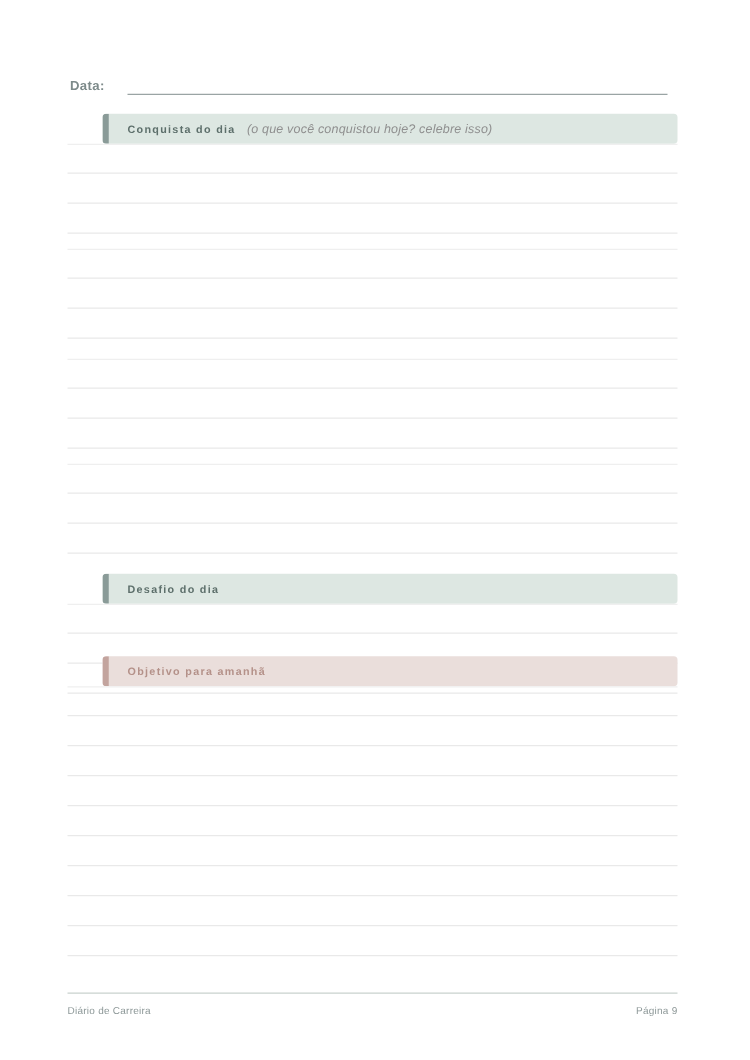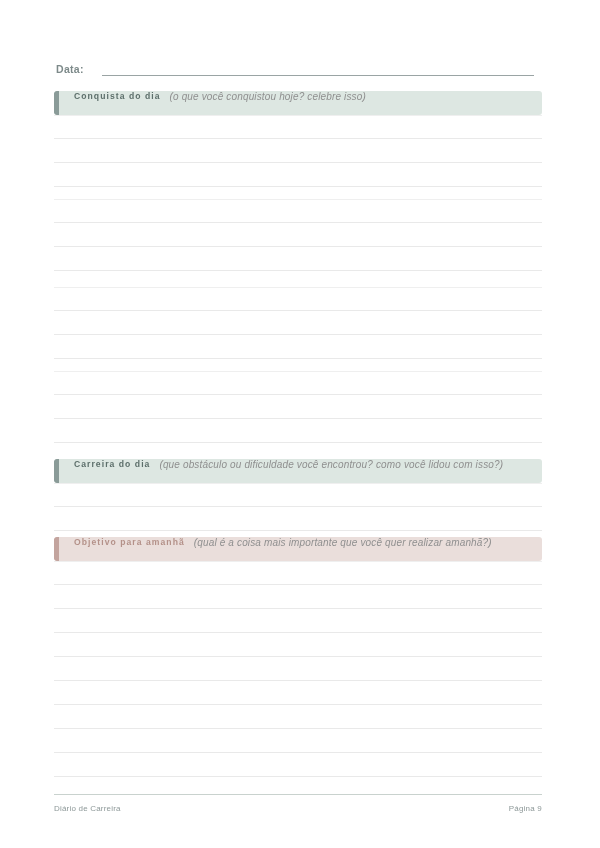--- a/index.html
+++ b/index.html
@@ -55,23 +55,25 @@
     position: absolute;
     left: 54px;
     width: 488px;
   }
 
   .section-header {
     position: relative;
     height: 24px;
     border-radius: 3px;
     display: flex;
+    align-items: center;
     box-sizing: border-box;
     padding-left: 20px;
     overflow: hidden;
+    margin-left: 28px;
   }
   .section-header .accent {
     position: absolute;
     left: 0;
     top: 0;
     bottom: 0;
     width: 5px;
     border-radius: 2px 0 0 2px;
   }
   .section-title {
@@ -171,34 +173,32 @@
       <div class="section sec-pink" style="top: 371px;">
         <div class="lines">
           <div class="rule"></div>
           <div class="rule"></div>
           <div class="rule"></div>
         </div>
       </div>
       <div class="section sec-green" style="top: 459px;">
         <div class="section-header">
           <span class="accent"></span>
-          <span class="section-title">Carreira do dia</span>
-          <span class="section-hint">(que obstáculo ou dificuldade você encontrou? como você lidou com isso?)</span>
-        </div>
-        <div class="lines">
-          <div class="rule"></div>
-          <div class="rule"></div>
-          <div class="rule"></div>
-        </div>
-      </div>
-      <div class="section sec-pink" style="top: 537px;">
+          <span class="section-title">Desafio do dia</span>
+        </div>
+        <div class="lines">
+          <div class="rule"></div>
+          <div class="rule"></div>
+          <div class="rule"></div>
+        </div>
+      </div>
+      <div class="section sec-pink" style="top: 525px;">
         <div class="section-header">
           <span class="accent"></span>
           <span class="section-title">Objetivo para amanhã</span>
-          <span class="section-hint">(qual é a coisa mais importante que você quer realizar amanhã?)</span>
         </div>
         <div class="lines">
           <div class="rule"></div>
           <div class="rule"></div>
           <div class="rule"></div>
           <div class="rule"></div>
           <div class="rule"></div>
           <div class="rule"></div>
           <div class="rule"></div>
           <div class="rule"></div>

